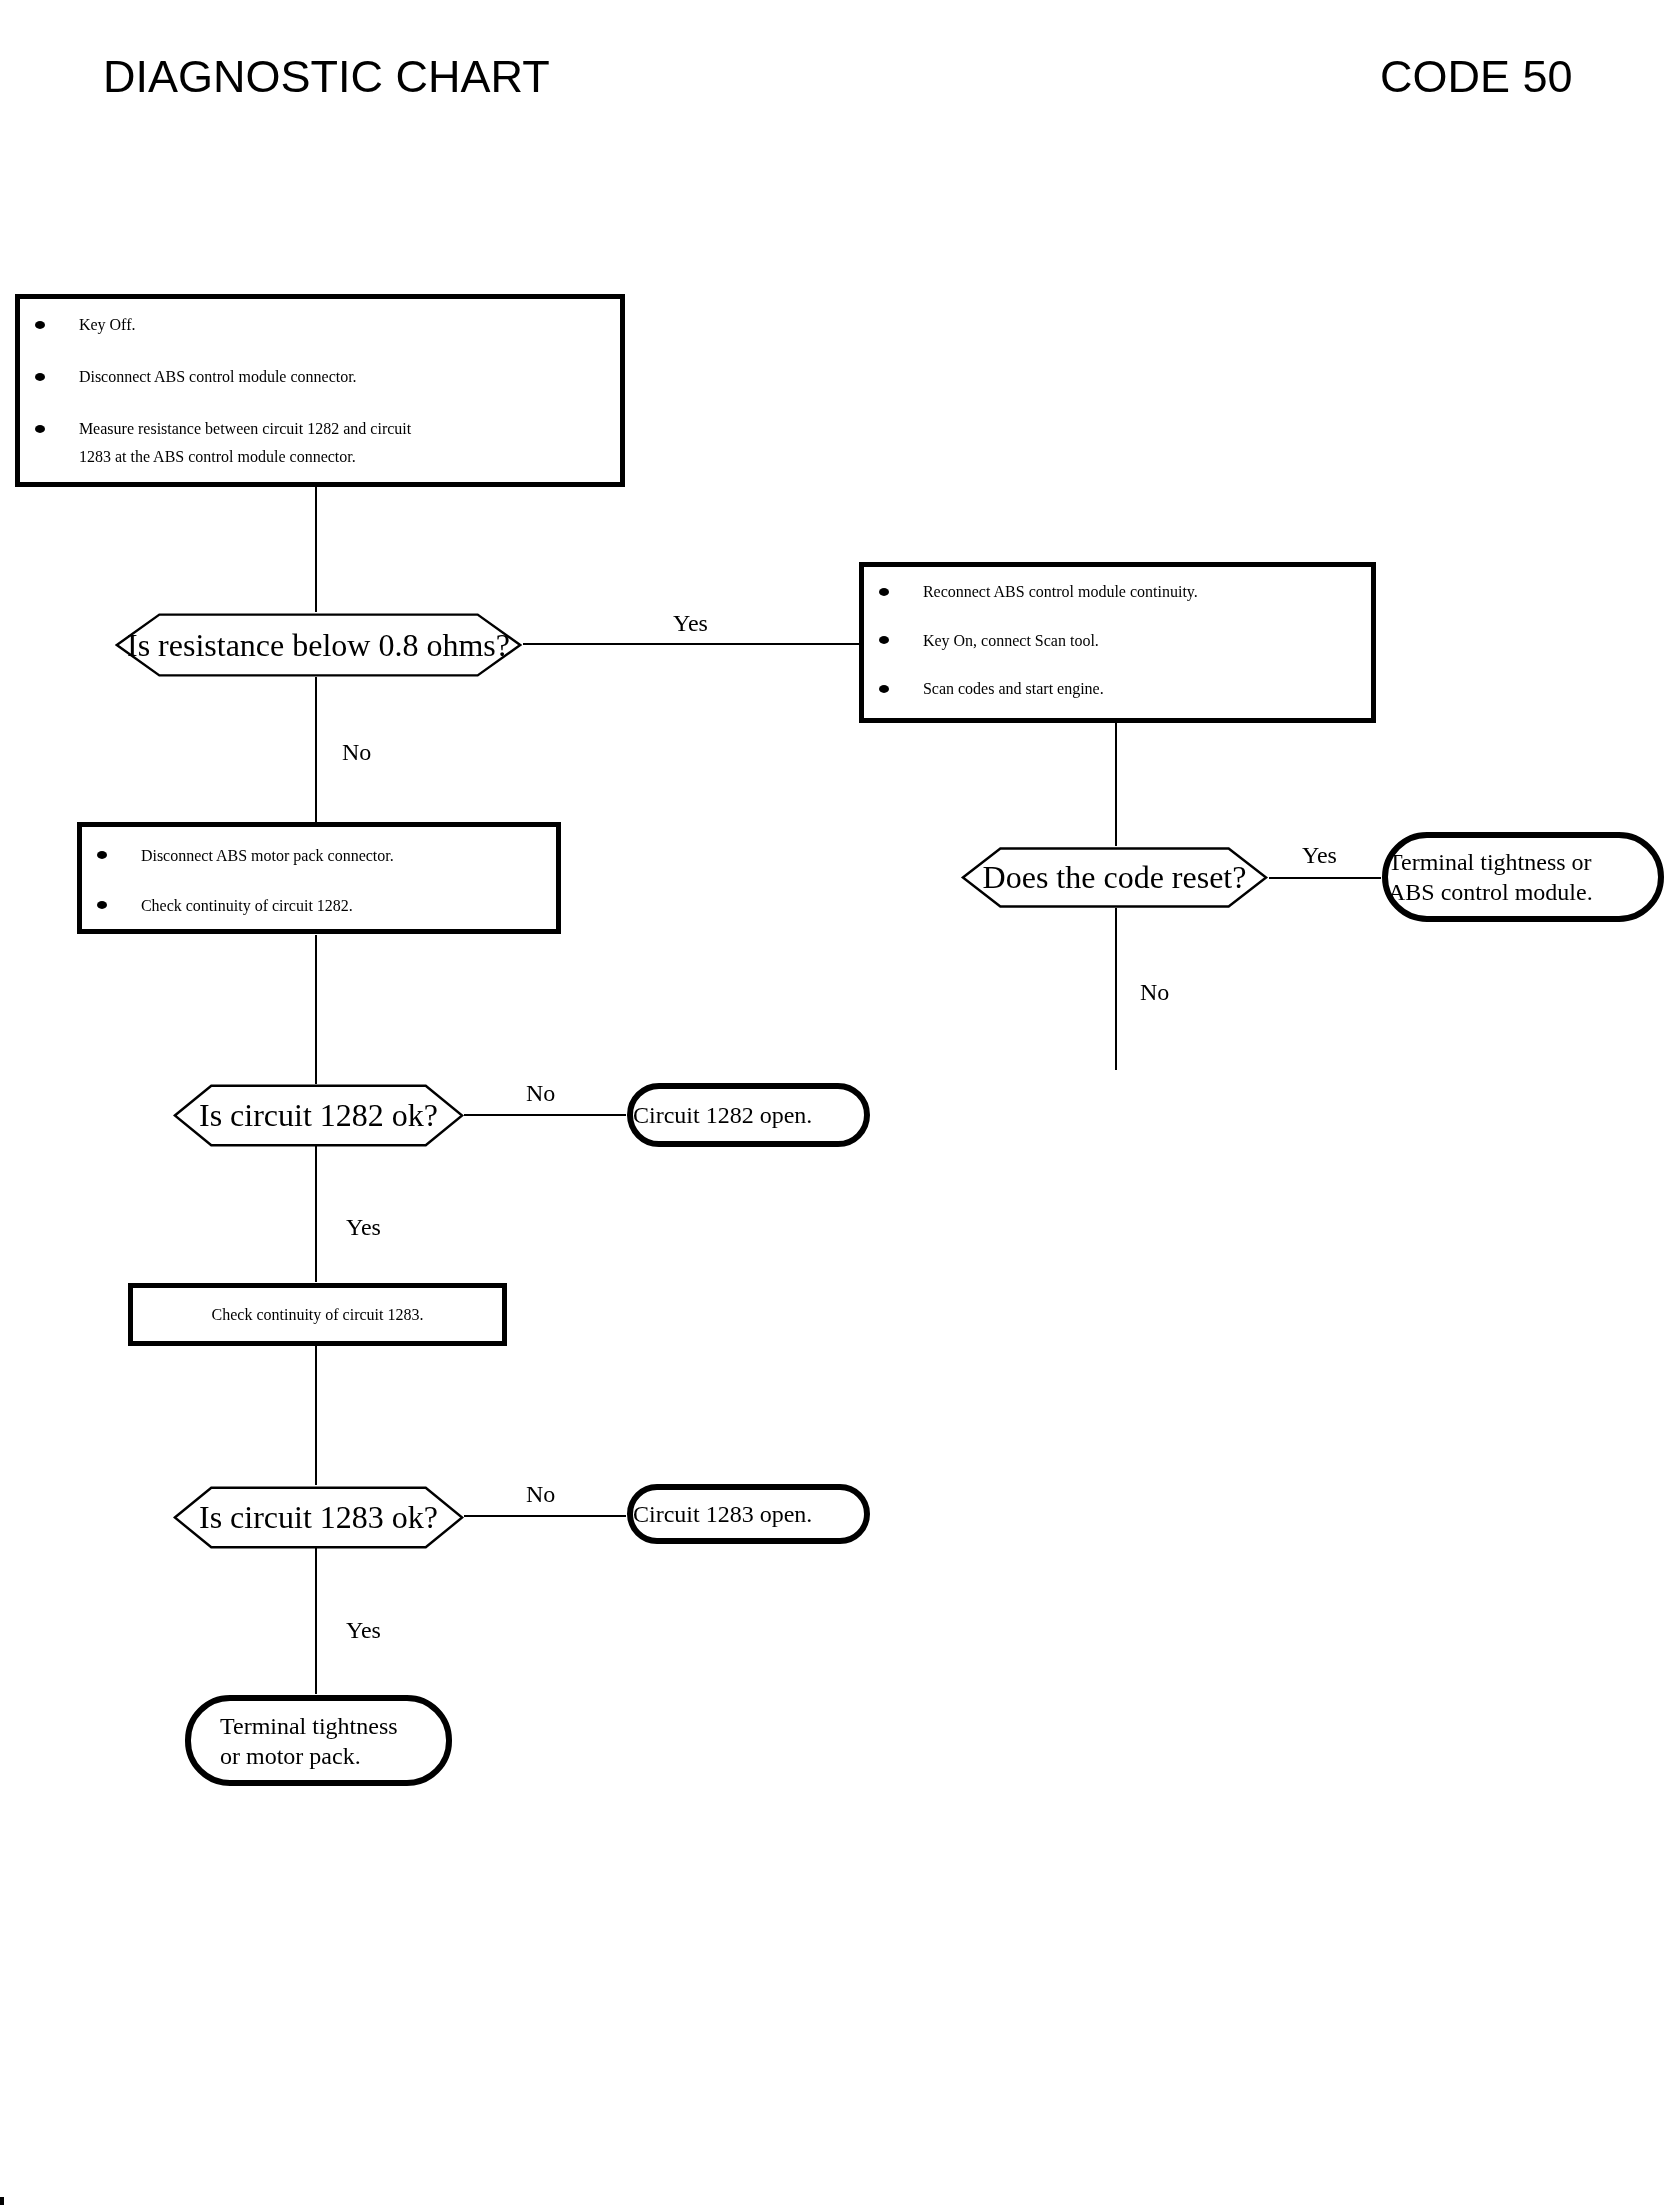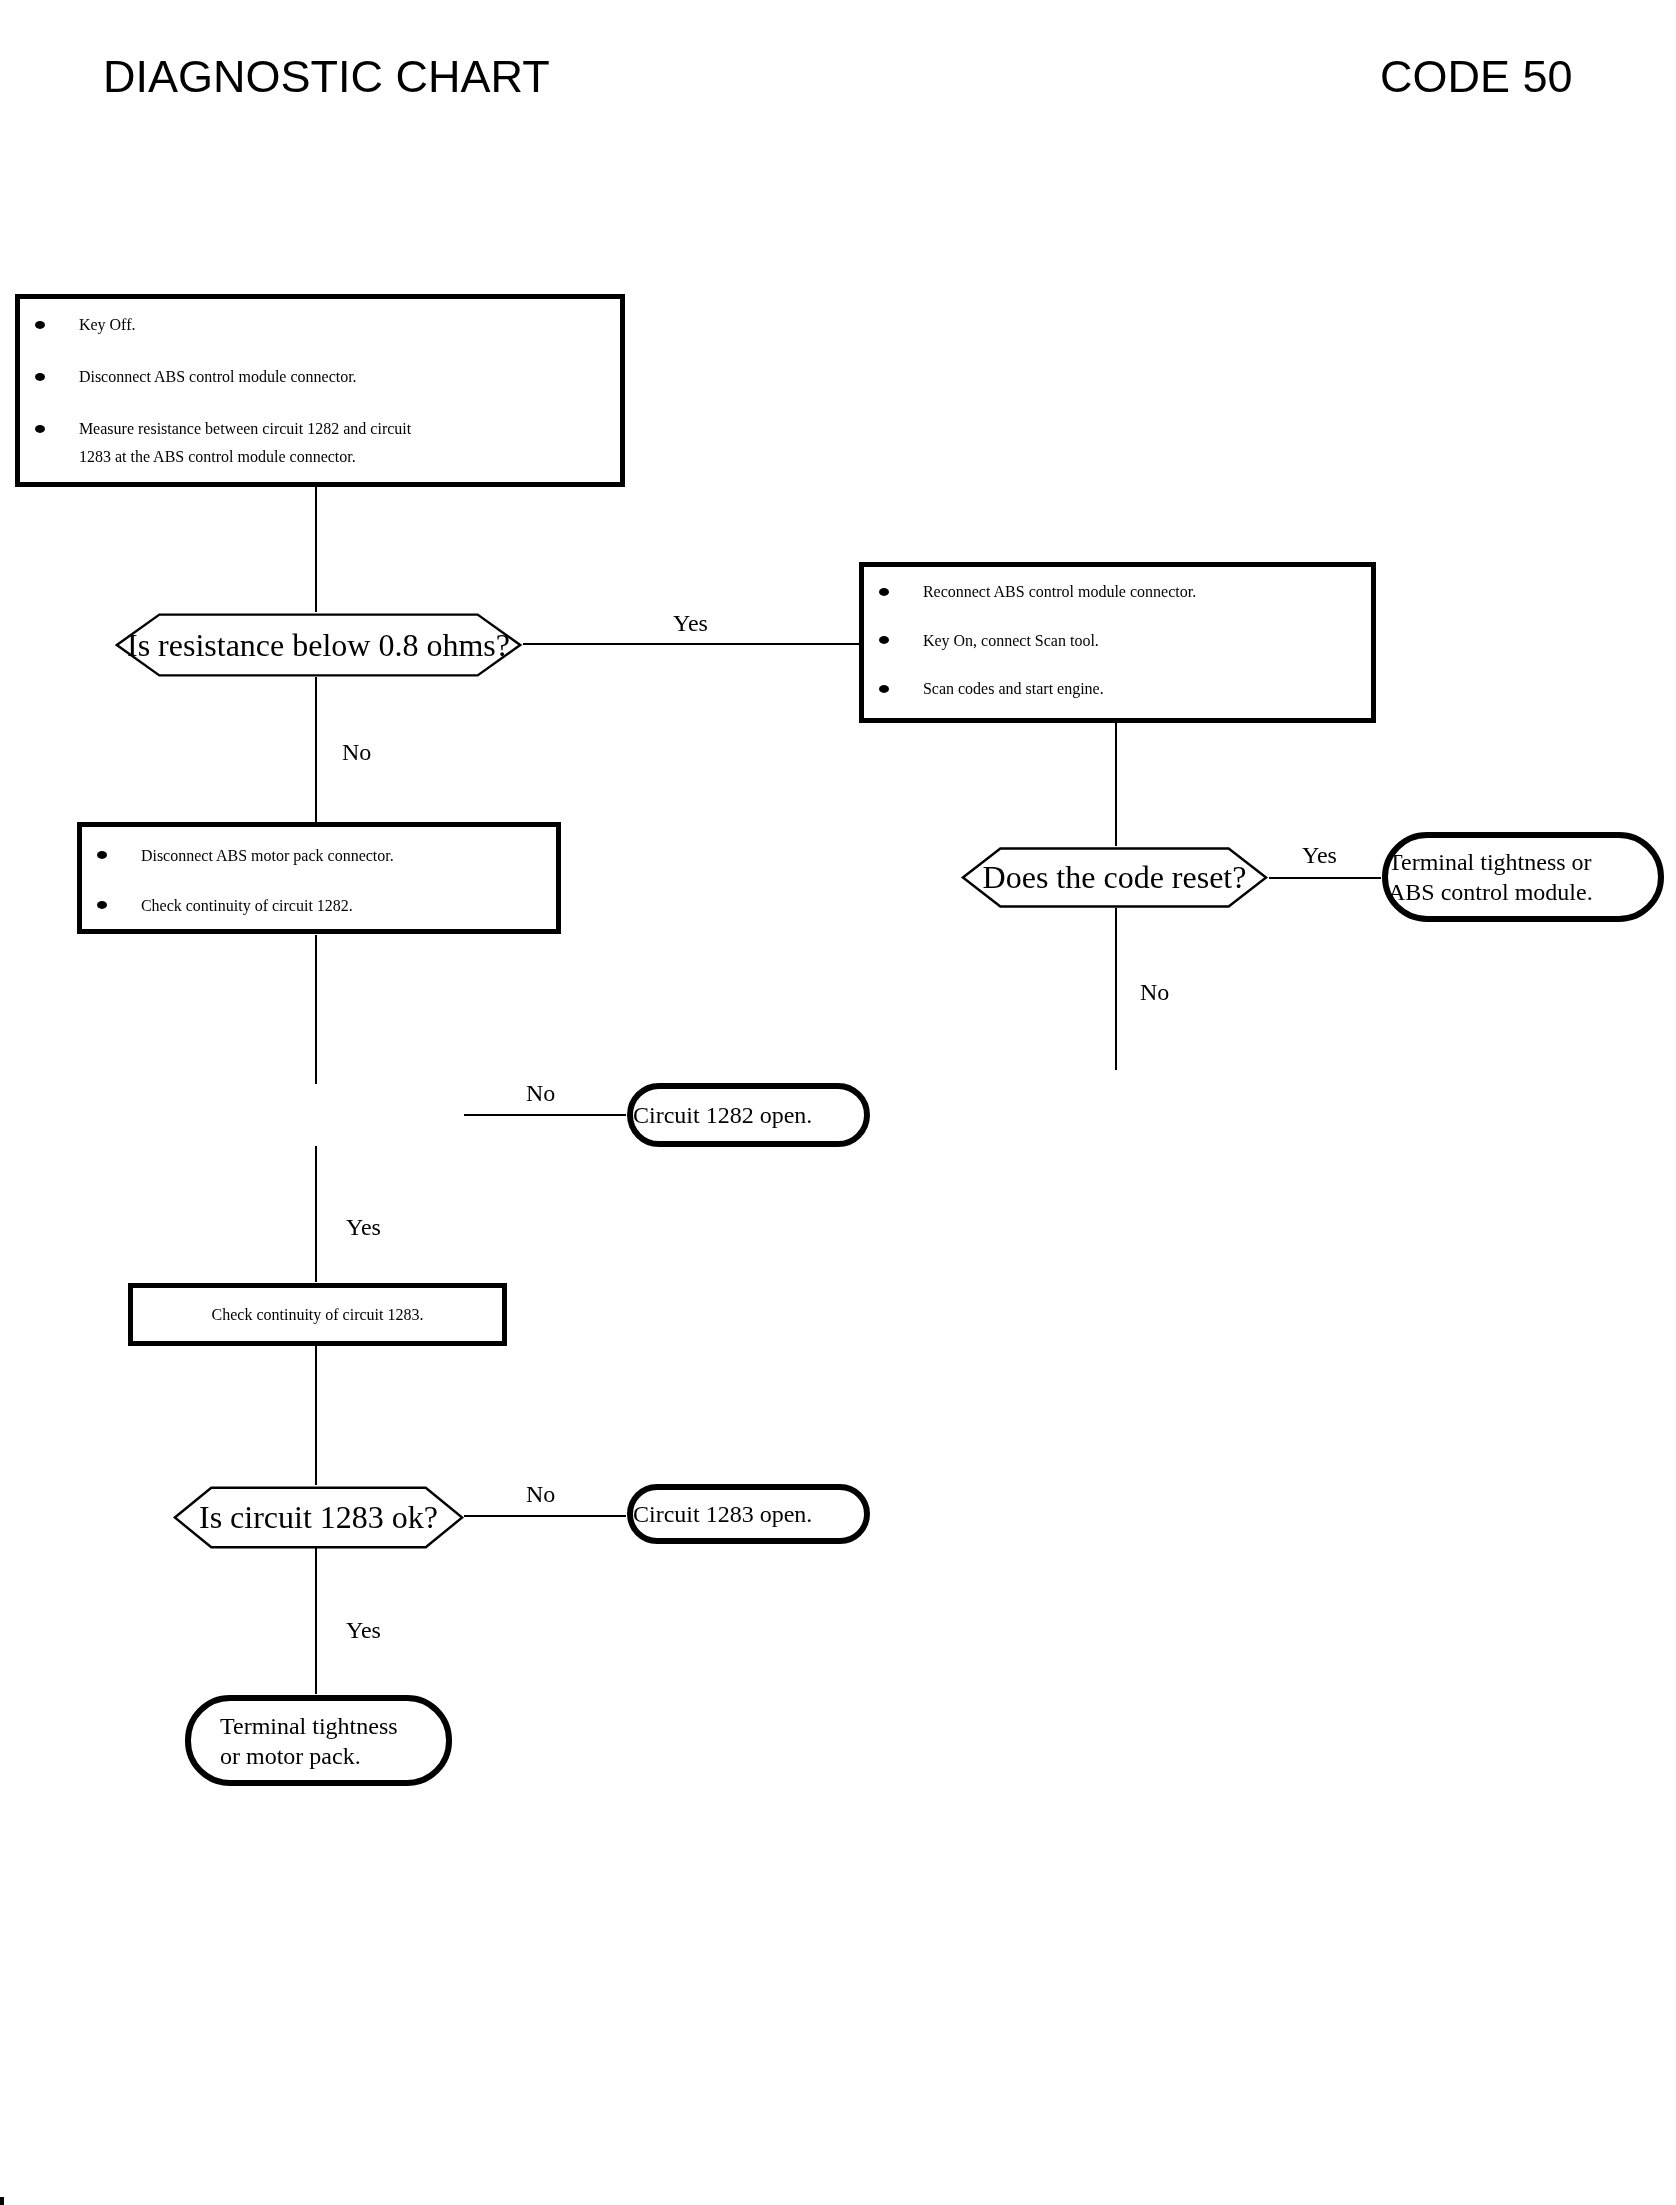--- a/index.html
+++ b/index.html
@@ -81,21 +81,21 @@
     <div class="hexlabel">Is resistance below 0.8 ohms?</div>
   </div>
 
   <div class="hline" style="left:523px;top:643px;width:337px;"></div>
   <div class="lbl" style="left:673px;top:610px;">Yes</div>
 
   <div class="box" style="left:859px;top:562px;width:517px;height:161px;padding-top:11px;">
     <div class="brow">
       <span class="dot"></span>
       <span class="btext">
-          <span class="bline">Reconnect ABS control module connector.</span>
+          <span class="bline">Reconnect ABS control module continuity.</span>
         </span>
     </div>
     <div class="brow" style="margin-top:20.7px;">
       <span class="dot"></span>
       <span class="btext">
           <span class="bline">Key On, connect Scan tool.</span>
         </span>
     </div>
     <div class="brow" style="margin-top:20.7px;">
       <span class="dot"></span>
@@ -139,20 +139,26 @@
     <div class="brow" style="margin-top:22px;">
       <span class="dot"></span>
       <span class="btext">
           <span class="bline">Check continuity of circuit 1282.</span>
         </span>
     </div>
   </div>
 
   <div class="vline" style="left:315px;top:935px;height:149px;"></div>
 
+  <div class="hex" style="left:173px;top:1084px;width:291px;height:63px;">
+    <svg width="291" height="63" viewBox="0 0 479 103">
+      <polygon points="3,51.5 63,2.5 416,2.5 476,51.5 416,100.5 63,100.5" fill="#ffffff" stroke="#000000" stroke-width="4"></polygon>
+    </svg>
+    <div class="hexlabel">Is circuit 1282 ok?</div>
+  </div>
 
   <div class="hline" style="left:464px;top:1114px;width:162px;"></div>
   <div class="lbl" style="left:526px;top:1080px;">No</div>
 
   <div class="stadium center" style="left:627px;top:1083px;width:243px;height:64px;border-width:6px;border-radius:32px;">
     <span class="sline">Circuit 1282 open.</span>
   </div>
 
   <div class="vline" style="left:315px;top:1146px;height:136px;"></div>
   <div class="lbl" style="left:346px;top:1214px;">Yes</div>

